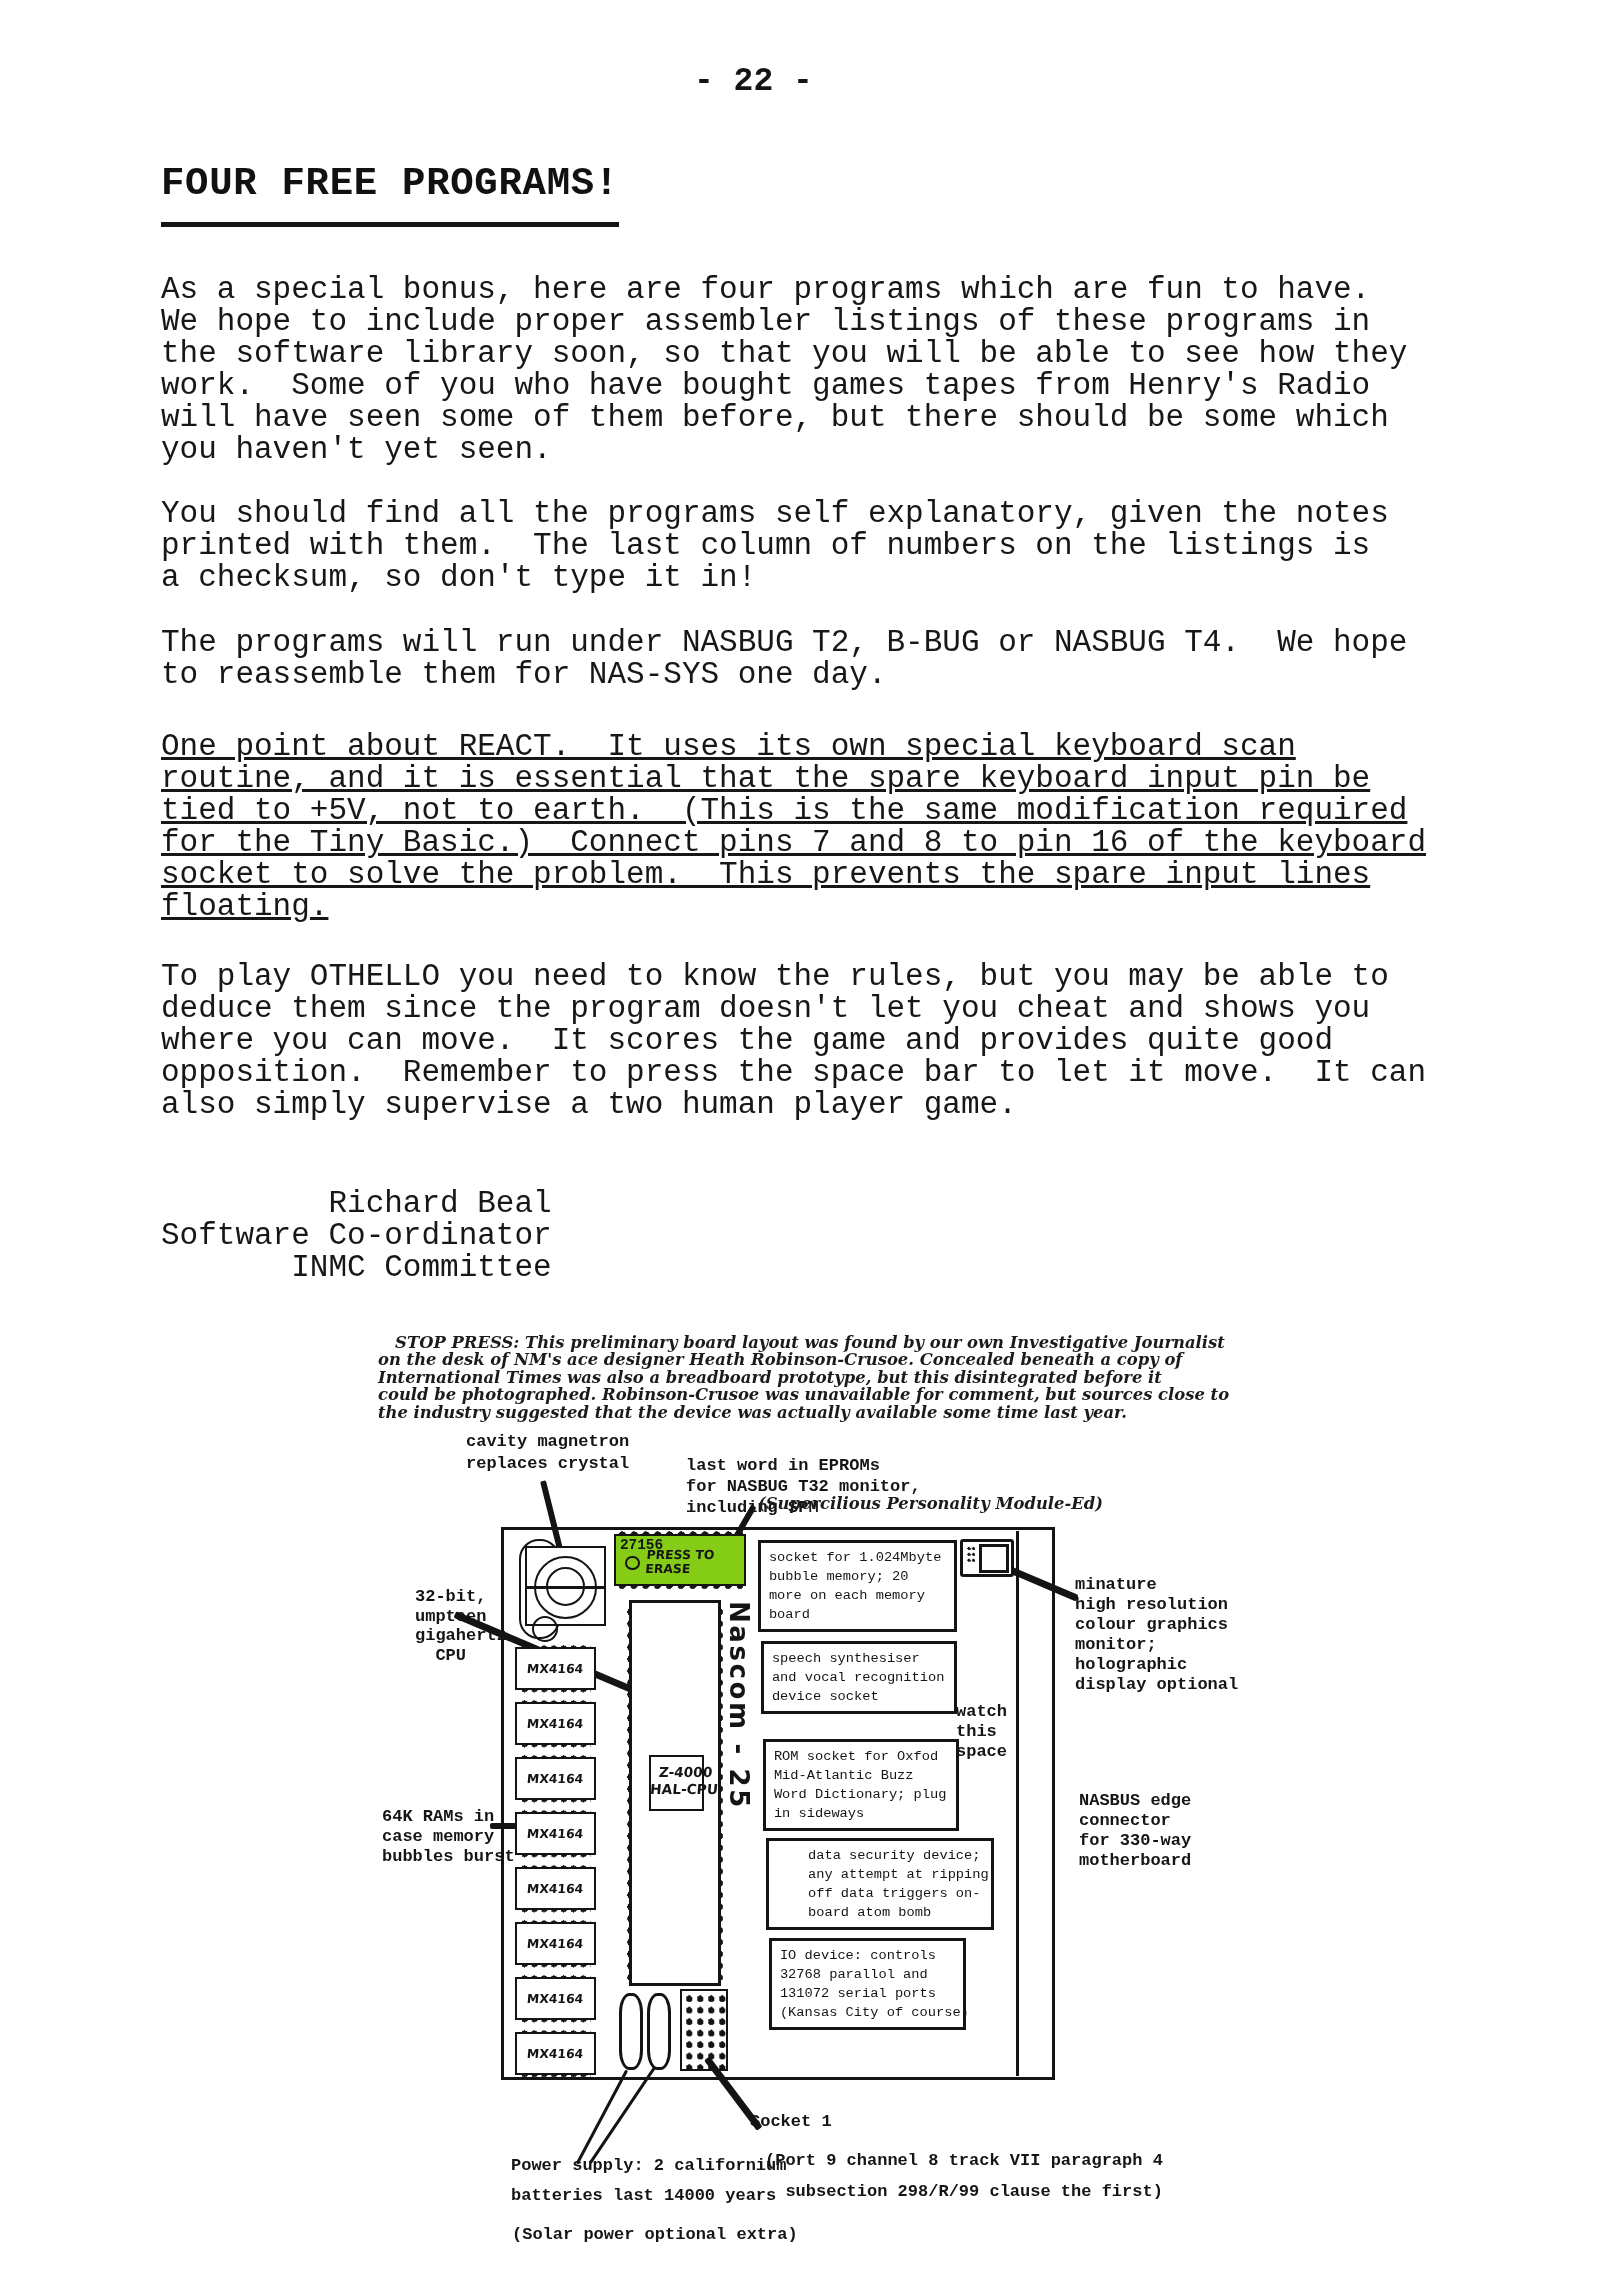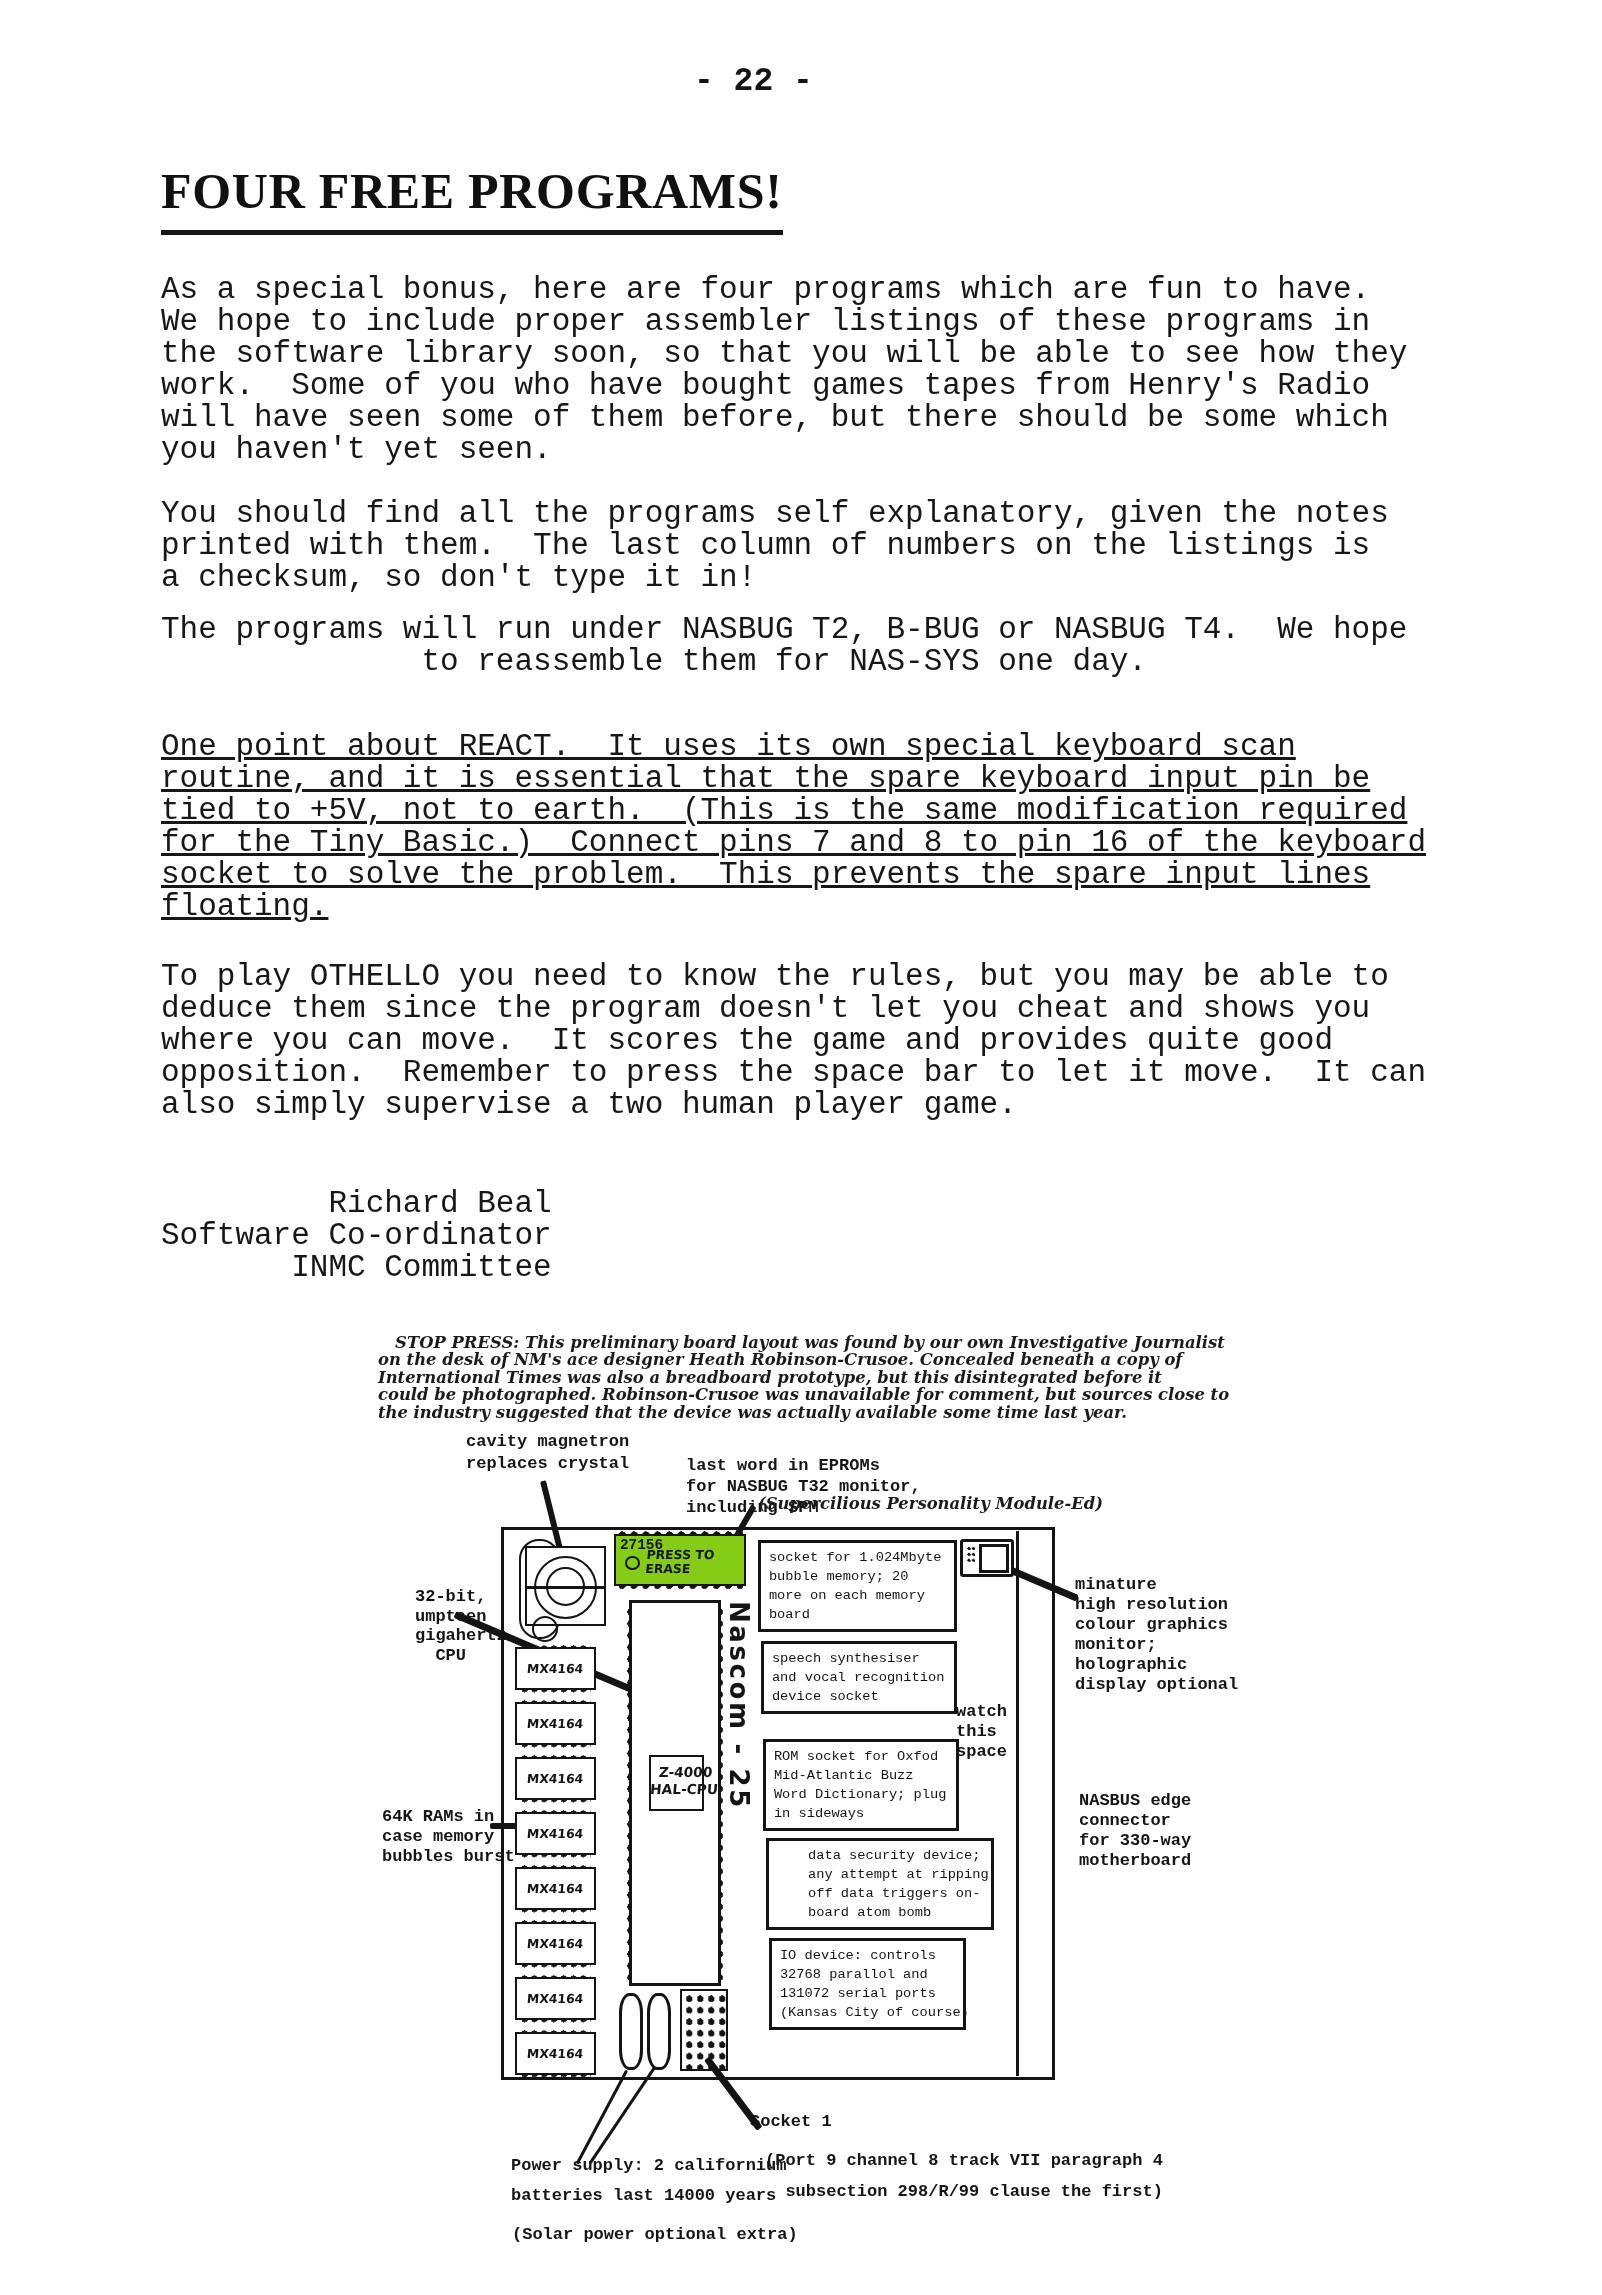--- a/index.html
+++ b/index.html
@@ -1,20 +1,20 @@
 <!DOCTYPE html>
 <html style="font-size:10.5px"><head>
 <meta charset="utf-8">
 <style>
   html,body{margin:0;padding:0;background:#888;}
   .page{position:relative;width:1603px;height:2295px;background:#ffffff;color:#161616;overflow:hidden;}
   .mono{font-family:"Liberation Mono","DejaVu Sans Mono",monospace;}
   .block{position:absolute;white-space:pre;font-family:"Liberation Mono","DejaVu Sans Mono",monospace;font-size:31px;line-height:32px;color:#171717;}
   .pagenum{position:absolute;font-family:"Liberation Mono","DejaVu Sans Mono",monospace;font-size:33px;font-weight:bold;color:#141414;}
-  .heading{position:absolute;font-family:Liberation Serif, serif;font-size:50px;font-weight:bold;letter-spacing:0.7px;border-bottom:5.2px solid #141414;padding-bottom:10px;color:#111;}
+  .heading{position:absolute;font-family:Liberation Mono, monospace;font-size:39px;font-weight:bold;letter-spacing:0.7px;border-bottom:5.2px solid #141414;padding-bottom:16px;color:#111;}
   .stoppress{position:absolute;white-space:pre;font-family:"DejaVu Serif","Liberation Serif",serif;font-style:italic;font-weight:bold;font-size:16.4px;line-height:17.4px;color:#1b1b1b;}
   .lab{position:absolute;white-space:pre;font-family:"Liberation Mono","DejaVu Sans Mono",monospace;font-weight:bold;font-size:17px;color:#151515;}
   .aside{position:absolute;font-family:"DejaVu Serif","Liberation Serif",serif;font-style:italic;font-weight:bold;font-size:16.4px;color:#1b1b1b;}
   .hand{font-family:"DejaVu Sans","Liberation Sans",sans-serif;font-weight:bold;transform:skewX(-5deg);}
   .box{position:absolute;border:3.3px solid #141414;background:#fff;padding:5.2px 7.9px;white-space:pre;font-family:"Liberation Mono","DejaVu Sans Mono",monospace;font-weight:normal;font-size:13.7px;line-height:19px;color:#141414;}
   .lead{position:absolute;background:#141414;transform-origin:0 50%;border-radius:2px;}
   .outline{position:absolute;border:3.9px solid #141414;box-sizing:border-box;background:transparent;}
   .chip{position:absolute;left:515px;width:81px;height:43px;border:2.6px solid #141414;background:#fff;box-sizing:border-box;display:flex;align-items:center;justify-content:center;}
   .chip::before,.chip::after{content:"";position:absolute;left:2.6px;right:2.6px;height:4.6px;
     background-image:radial-gradient(circle 3.3px at 4.6px 4.6px,#141414 98%,transparent);background-size:9.8px 9.2px;background-repeat:repeat-x;}
@@ -47,21 +47,21 @@
 
   <div class="block" style="left:161px;top:274px;">As a special bonus, here are four programs which are fun to have.
 We hope to include proper assembler listings of these programs in
 the software library soon, so that you will be able to see how they
 work.  Some of you who have bought games tapes from Henry's Radio
 will have seen some of them before, but there should be some which
 you haven't yet seen.</div>
   <div class="block" style="left:161px;top:498px;">You should find all the programs self explanatory, given the notes
 printed with them.  The last column of numbers on the listings is
 a checksum, so don't type it in!</div>
-  <div class="block" style="left:161px;top:614px;text-align:center;">The programs will run under NASBUG T2, B-BUG or NASBUG T4.  We hope
+  <div class="block" style="left:161px;top:627px;">The programs will run under NASBUG T2, B-BUG or NASBUG T4.  We hope
 to reassemble them for NAS-SYS one day.</div>
   <div class="block" style="left:161px;top:731px;text-decoration:underline;">One point about REACT.  It uses its own special keyboard scan
 routine, and it is essential that the spare keyboard input pin be
 tied to +5V, not to earth.  (This is the same modification required
 for the Tiny Basic.)  Connect pins 7 and 8 to pin 16 of the keyboard
 socket to solve the problem.  This prevents the spare input lines
 floating.</div>
   <div class="block" style="left:161px;top:961px;">To play OTHELLO you need to know the rules, but you may be able to
 deduce them since the program doesn't let you cheat and shows you
 where you can move.  It scores the game and provides quite good

